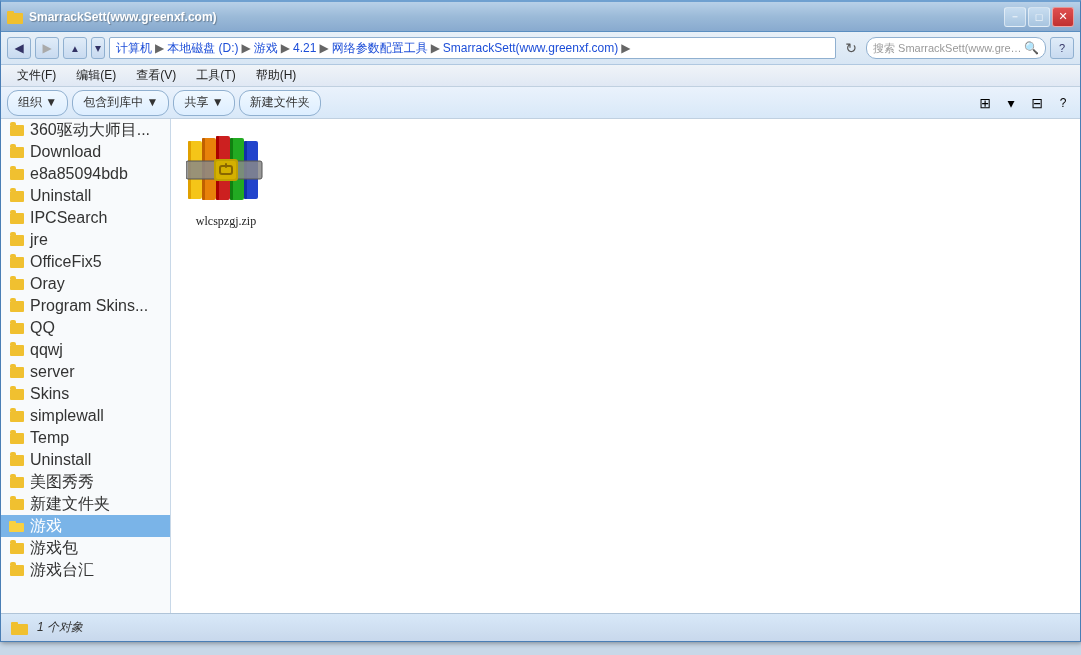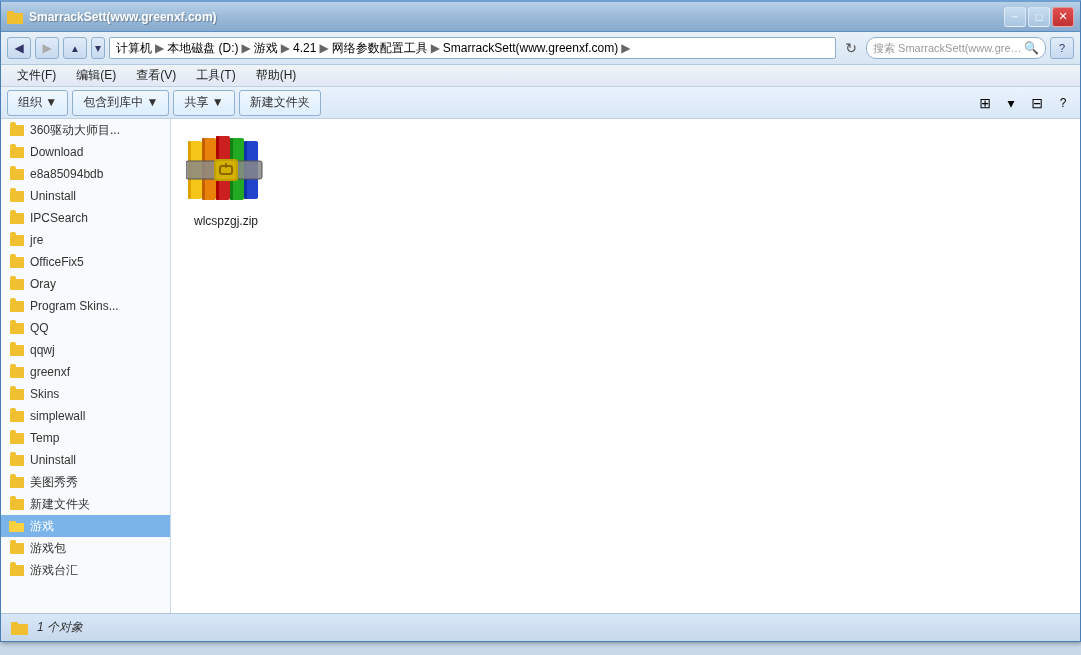--- a/index.html
+++ b/index.html
@@ -18,40 +18,40 @@
     .titlebar-btn.minimize { background: linear-gradient(to bottom, #c8ddf0, #a8c5e0); }
     .titlebar-btn.maximize { background: linear-gradient(to bottom, #c8ddf0, #a8c5e0); }
     .titlebar-btn.close { background: linear-gradient(to bottom, #e05050, #c03030); }
 
     
     .addressbar-container { background: linear-gradient(to bottom, #e8f0f8, #d8e6f4); border-bottom: 1px solid #b0c8e0; padding: 3px 6px; display: flex; flex-direction: column; gap: 2px; }
     .nav-row { display: flex; align-items: center; gap: 4px; height: 26px; }
     .nav-btn { width: 24px; height: 22px; background: linear-gradient(to bottom, #e0ecf8, #c8daf0); border: 1px solid #90b0d0; border-radius: 3px; display: flex; align-items: center; justify-content: center; cursor: pointer; font-size: 12px; color: #336; }
     .breadcrumb-bar { flex: 1; height: 22px; background: #fff; border: 1px solid #90b0d0; border-radius: 2px; display: flex; align-items: center; padding: 0 6px; font-size: 12px; color: #333; overflow: hidden; }
     .breadcrumb-arrow { color: #666; margin: 0 3px; }
-    .breadcrumb-part { color: #000000; cursor: pointer; }
+    .breadcrumb-part { color: #1d4ed8; cursor: pointer; }
     .search-box { width: 180px; height: 22px; background: #fff; border: 1px solid #90b0d0; border-radius: 10px; display: flex; align-items: center; padding: 0 6px; font-size: 11px; color: #999; }
     .refresh-btn { width: 22px; height: 22px; display: flex; align-items: center; justify-content: center; cursor: pointer; color: #555; font-size: 14px; }
 
     
     .menubar { height: 22px; background: linear-gradient(to bottom, #f0f4f8, #e0e8f4); border-bottom: 1px solid #c0d0e0; display: flex; align-items: center; padding: 0 6px; gap: 0; }
     .menu-item { padding: 2px 10px; font-size: 12px; color: #222; cursor: pointer; height: 22px; display: flex; align-items: center; }
 
     
     .toolbar { height: 32px; background: linear-gradient(to bottom, #eaf2fc, #d8e8f8); border-bottom: 1px solid #c0d0e0; display: flex; align-items: center; padding: 0 6px; gap: 4px; }
-    .toolbar-btn { height: 26px; padding: 4px 10px; background: linear-gradient(to bottom, #f0f8ff, #ddeeff); border: 1px solid #90b0d0; border-radius: 3px; font-size: 12px; color: #333; cursor: pointer; display: flex; align-items: center; gap: 4px; }
+    .toolbar-btn { height: 26px; padding: 4px 10px; background: linear-gradient(to bottom, #f0f8ff, #ddeeff); border: 1px solid #90b0d0; border-radius: 11px; font-size: 12px; color: #333; cursor: pointer; display: flex; align-items: center; gap: 4px; }
     .toolbar-right { margin-left: auto; display: flex; align-items: center; gap: 4px; }
     .view-btn { width: 22px; height: 22px; display: flex; align-items: center; justify-content: center; cursor: pointer; border: 1px solid transparent; border-radius: 2px; font-size: 14px; }
 
     
     .content-area { flex: 1; display: flex; overflow: hidden; }
 
     
     .sidebar { width: 170px; background: #f8fafc; border-right: 1px solid #c8d8e8; overflow-y: auto; overflow-x: hidden; }
-    .sidebar-item { height: 22px; display: flex; align-items: center; gap: 5px; padding: 0 8px; cursor: pointer; font-size: 12px; color: #333; white-space: nowrap; }
+    .sidebar-item { height: 22px; display: flex; align-items: center; gap: 5px; padding: 0 8px; cursor: pointer; font-size: 16px; color: #333; white-space: nowrap; }
     .sidebar-item.selected { background: #7ab4e8; color: #fff; }
     .folder-icon { width: 16px; height: 16px; display: inline-flex; align-items: center; justify-content: center; flex-shrink: 0; }
     .folder-shape { width: 14px; height: 11px; background: #f0c030; border-radius: 1px; position: relative; }
     .folder-shape::before { content: ''; position: absolute; top: -3px; left: 0; width: 6px; height: 3px; background: #f0c030; border-radius: 2px 2px 0 0; }
 
     
     .file-area { flex: 1; background: #fff; padding: 10px; overflow: auto; }
     .file-item { display: inline-flex; flex-direction: column; align-items: center; width: 90px; cursor: pointer; padding: 4px; }
 
     
@@ -207,21 +207,21 @@
       <div class="sidebar-item">
         <span class="folder-icon">
             <span class="folder-shape"></span>
           </span>
         <span>qqwj</span>
       </div>
       <div class="sidebar-item">
         <span class="folder-icon">
             <span class="folder-shape"></span>
           </span>
-        <span>greenxf</span>
+        <span>server</span>
       </div>
       <div class="sidebar-item">
         <span class="folder-icon">
             <span class="folder-shape"></span>
           </span>
         <span>Skins</span>
       </div>
       <div class="sidebar-item">
         <span class="folder-icon">
             <span class="folder-shape"></span>
@@ -298,21 +298,21 @@
 
           <rect x="0" y="28" width="76" height="18" rx="2" fill="#888" opacity="0.85"></rect>
           <rect x="0" y="28" width="76" height="18" rx="2" fill="none" stroke="#555" stroke-width="1"></rect>
 
           <rect x="28" y="26" width="24" height="22" rx="3" fill="#c0a000"></rect>
           <rect x="30" y="28" width="20" height="18" rx="2" fill="#d4b000"></rect>
           <rect x="34" y="33" width="12" height="8" rx="2" fill="none" stroke="#886600" stroke-width="2"></rect>
 
           <rect x="39" y="30" width="2" height="5" rx="1" fill="#886600"></rect>
         </svg>
-        <span style="font-size:12px;color:#222;margin-top:3px;text-align:center;">wlcspzgj.zip</span>
+        <span style="font-size:12px;color:#222;margin-top:3px;text-align:center;font-family:Liberation Serif, serif;">wlcspzgj.zip</span>
       </div>
     </div>
 
   </div>
 
   <div class="statusbar">
     <svg width="18" height="18" viewBox="0 0 18 18">
       <rect x="0" y="5" width="17" height="11" rx="1" fill="#f0c030"></rect>
       <rect x="0" y="3" width="7" height="3" rx="1" fill="#f0c030"></rect>
     </svg>

